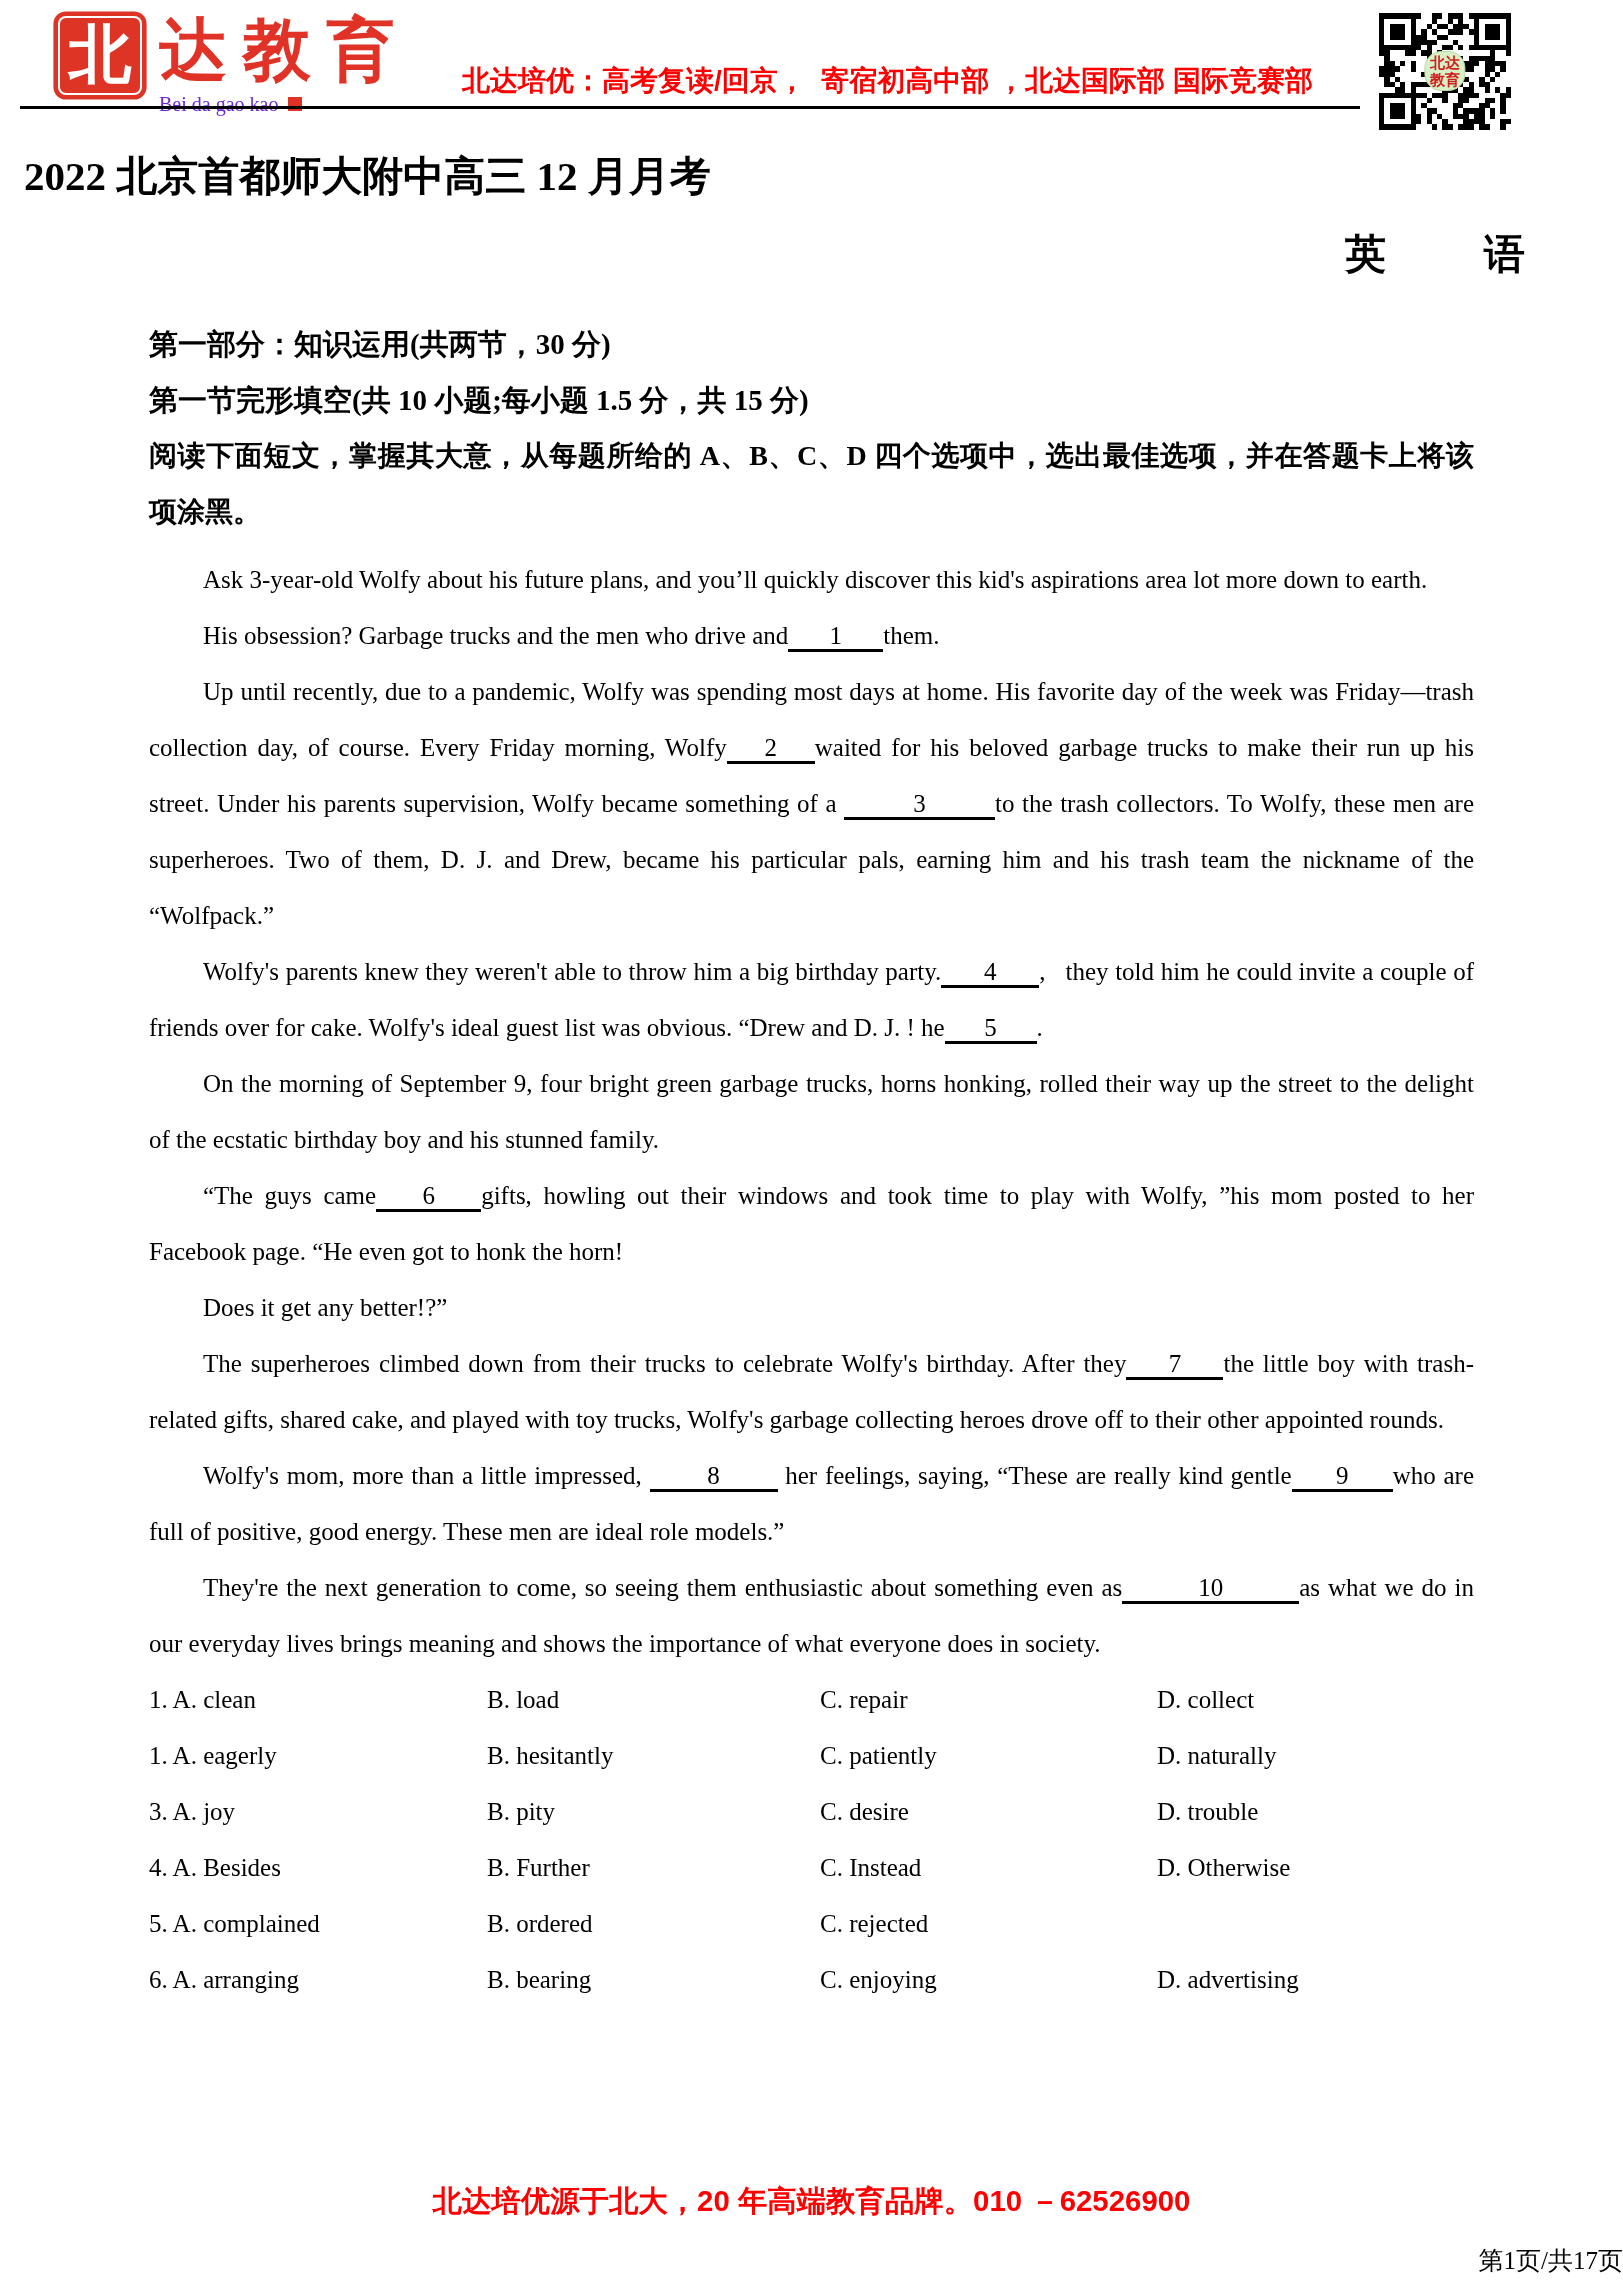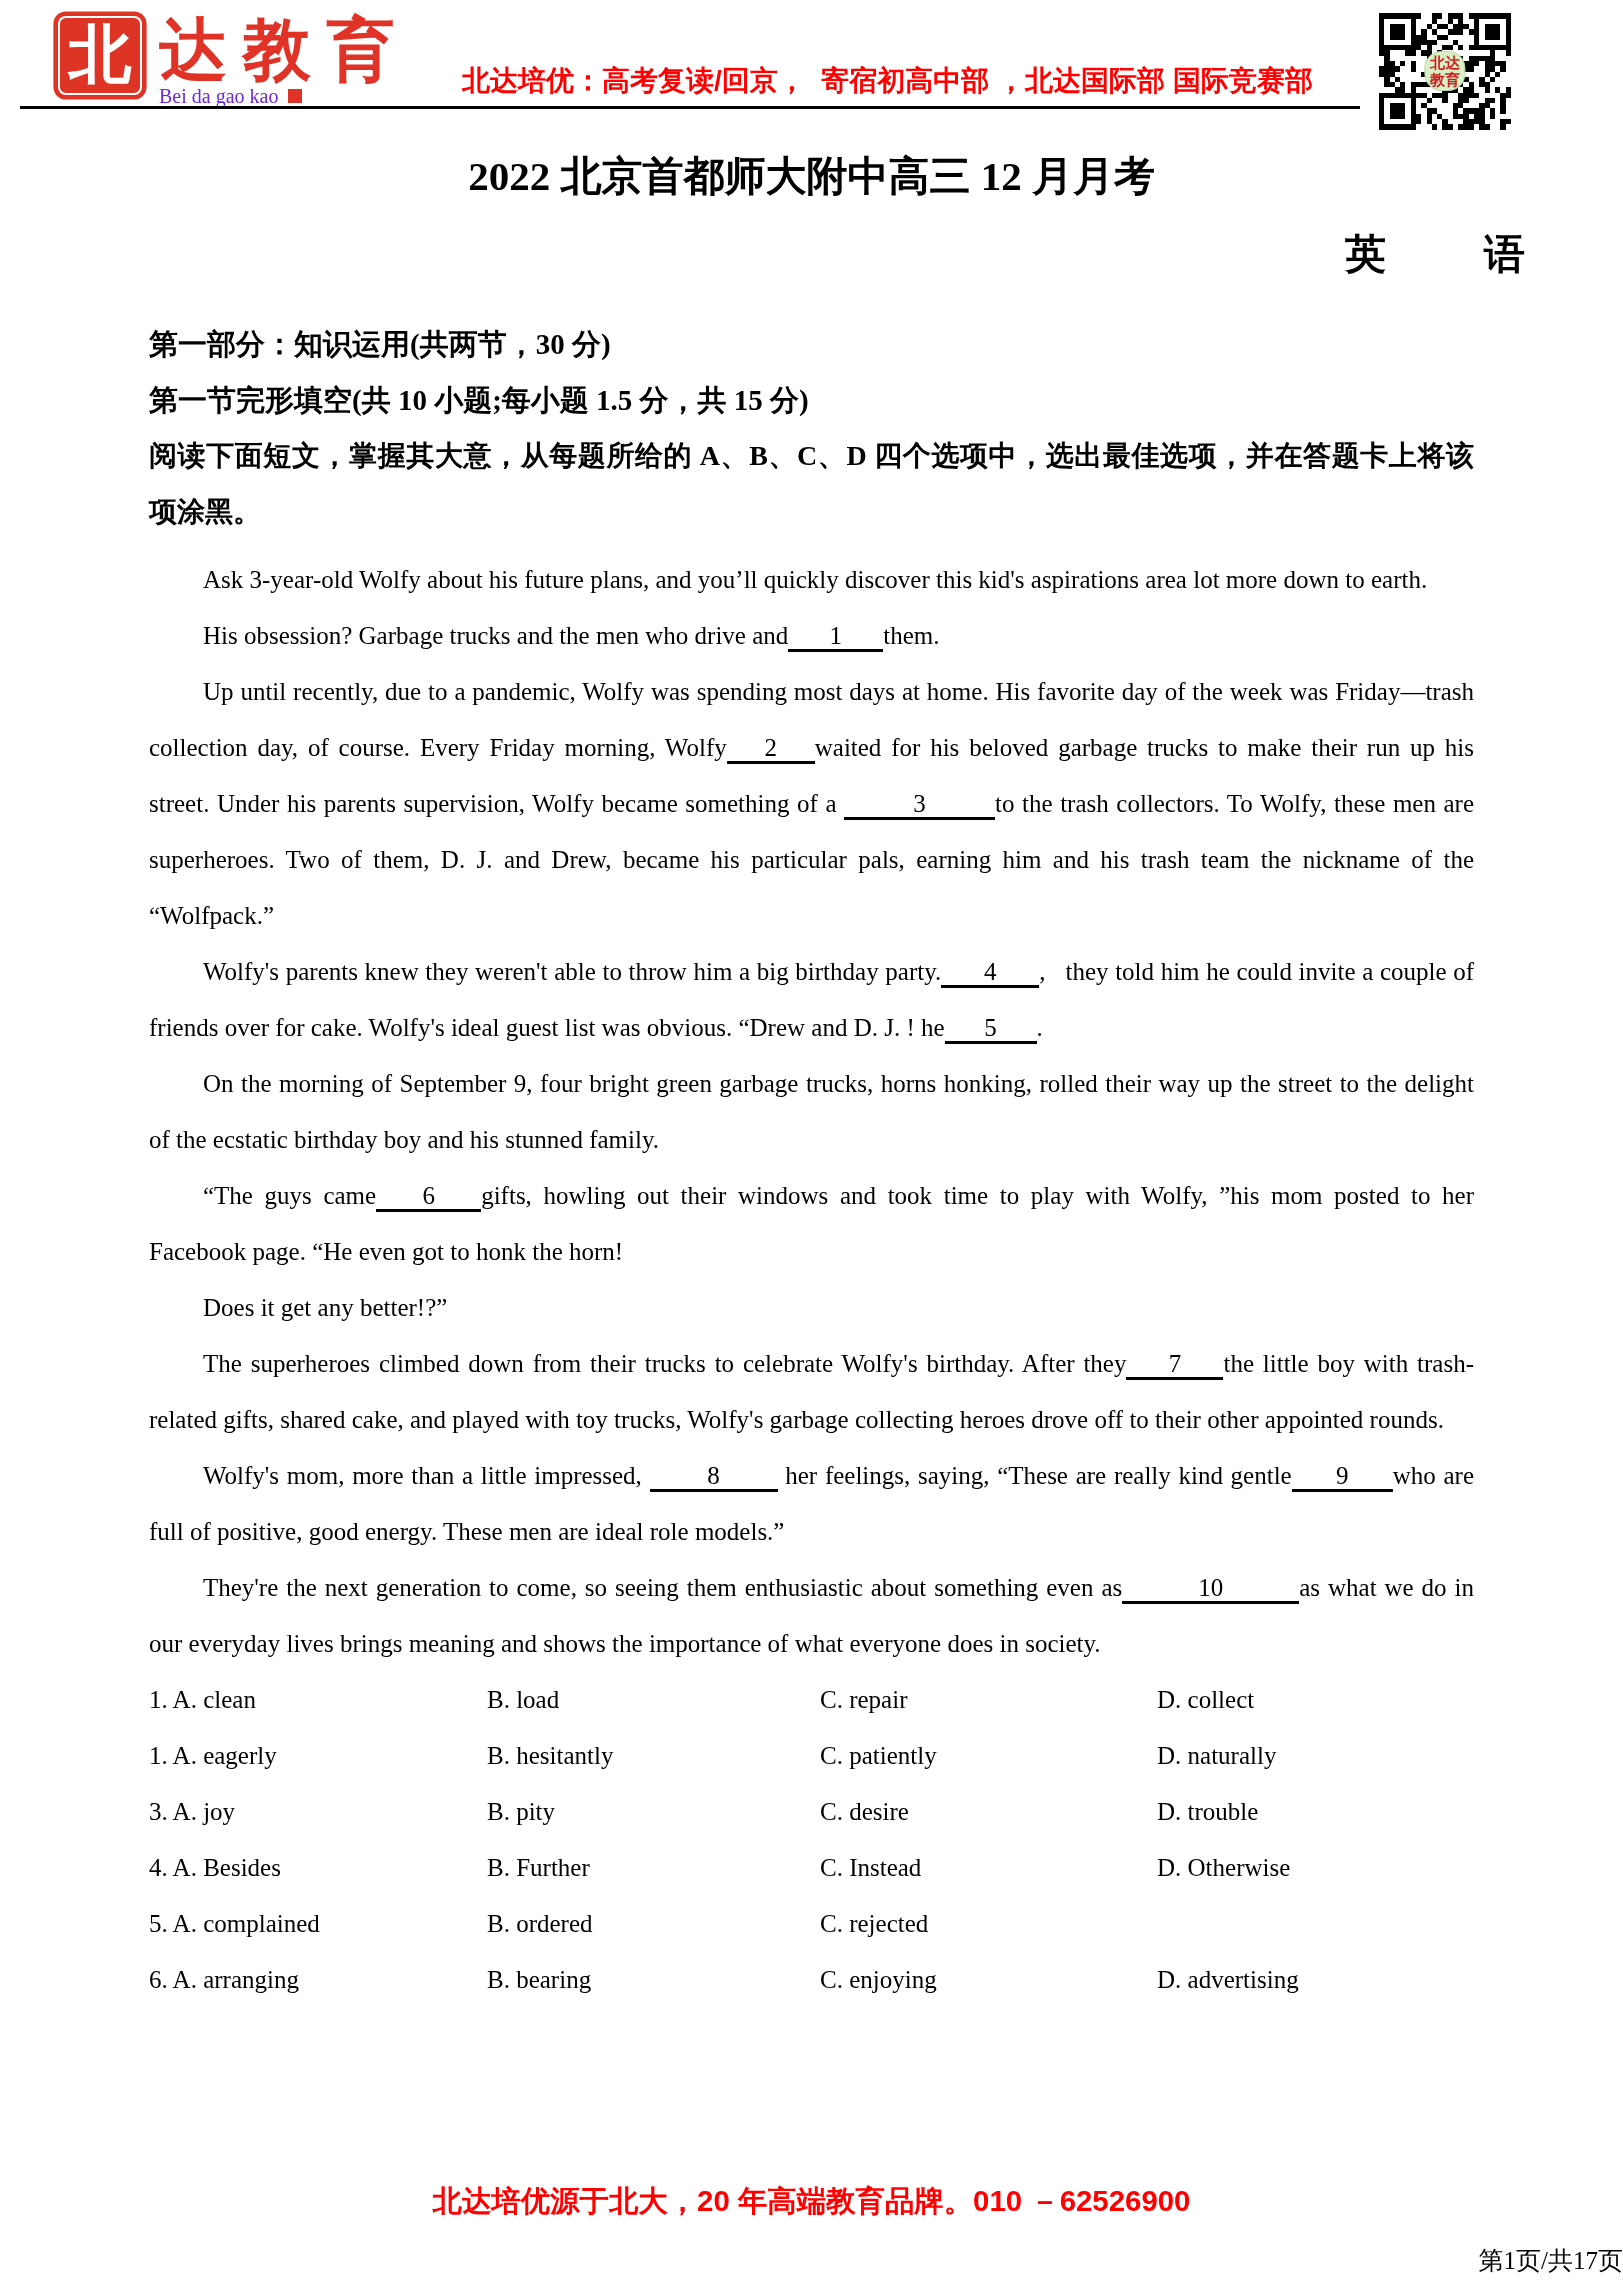--- a/index.html
+++ b/index.html
@@ -8,40 +8,40 @@
     overflow:hidden;color:#000;font-family:"Liberation Serif","DejaVu Serif",serif;
   }
   
   .hdr{position:relative;height:141px;}
   .logo{position:absolute;left:58px;top:15.7px;display:flex;align-items:flex-start;}
   .seal{
     width:84px;height:79px;background:#dd3426;border-radius:7.9px;
     box-shadow:0 0 0 2px #fff inset,0 0 0 4.6px #dd3426;
     color:#fff;font-weight:bold;font-size:63px;line-height:79px;text-align:center;
   }
-  .logo-right{margin-left:17px;display:flex;flex-direction:column;}
+  .logo-right{margin-left:17px;display:flex;flex-direction:column;gap:8px;}
   .brand{color:#e03226;font-weight:bold;font-size:68px;line-height:68px;letter-spacing:15.7px;white-space:nowrap;}
   .brand-sub{font-size:20px;line-height:22px;color:#6d28d9;margin-top:1.3px;display:flex;align-items:center;}
   .red-sq{display:inline-block;width:14.4px;height:14.4px;background:#e03226;margin-left:9.2px;}
   .slogan{
     position:absolute;left:462px;top:64px;width:903px;
     color:#fe0000;font-weight:bold;font-size:28px;line-height:33px;white-space:nowrap;
     font-family:"Liberation Sans","DejaVu Sans",sans-serif;
   }
   .hrule{position:absolute;left:19.6px;top:106px;width:1340px;height:3.3px;background:#000;}
   .qr{position:absolute;left:1379px;top:11.8px;width:132px;height:119px;}
   .qr svg{width:100%;height:100%;fill:#000;shape-rendering:crispEdges;}
   .qr-label{
     position:absolute;left:50%;top:50%;transform:translate(-50%,-50%);
     background:#d9efc6;border:0.7px solid #bcd9a4;border-radius:17px;padding:2px 4.6px;
     color:#cf2020;font-weight:bold;font-size:15px;line-height:17px;text-align:center;white-space:nowrap;
     font-family:"Liberation Sans","DejaVu Sans",sans-serif;
   }
   
-  .title{margin:11.8px 0 0;text-align:center;font-size:41px;font-weight:bold;line-height:47px;}
+  .title{margin:11.8px 0 0;font-size:41px;font-weight:bold;line-height:47px;padding-left:24px;}
   .subject{margin:31px 0 0;text-align:right;font-size:41px;font-weight:bold;line-height:47px;
            letter-spacing:98px;padding-left:98px;white-space:nowrap;}
   
   .content{margin:38px 149px 0 149px;}
   .h3{margin:0;font-size:29px;font-weight:bold;line-height:56px;white-space:nowrap;}
   .cn-instr{margin:0;font-size:28px;font-weight:bold;line-height:56px;text-align:justify;}
   .passage{margin-top:11.8px;}
   .para{margin:0;font-size:25px;line-height:56px;text-align:justify;text-indent:54px;}
   .blank{
     display:inline-block;min-width:92px;border-bottom:3.3px solid #000;

